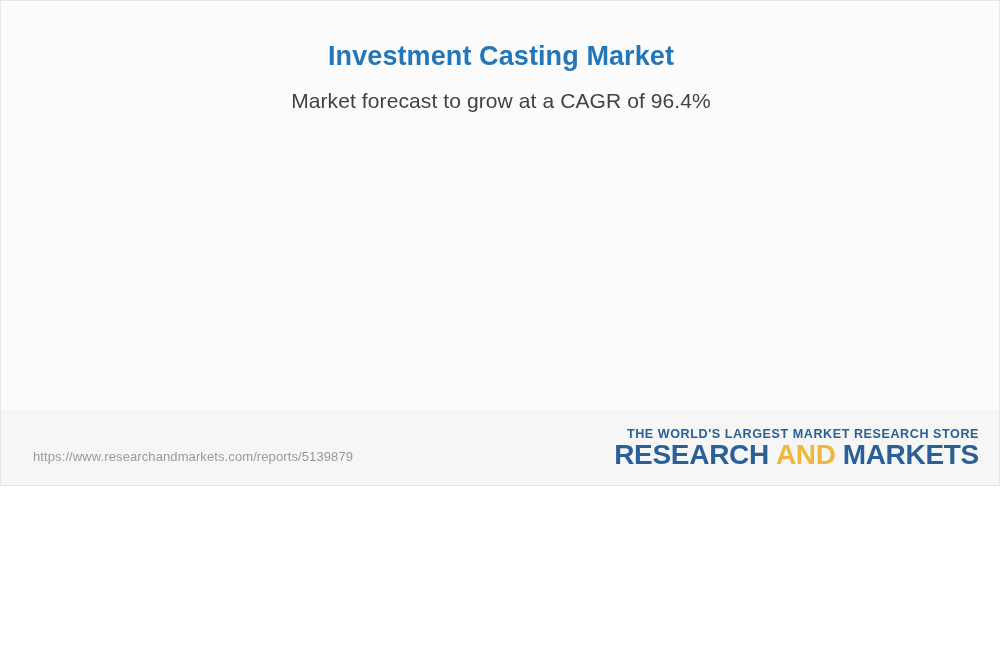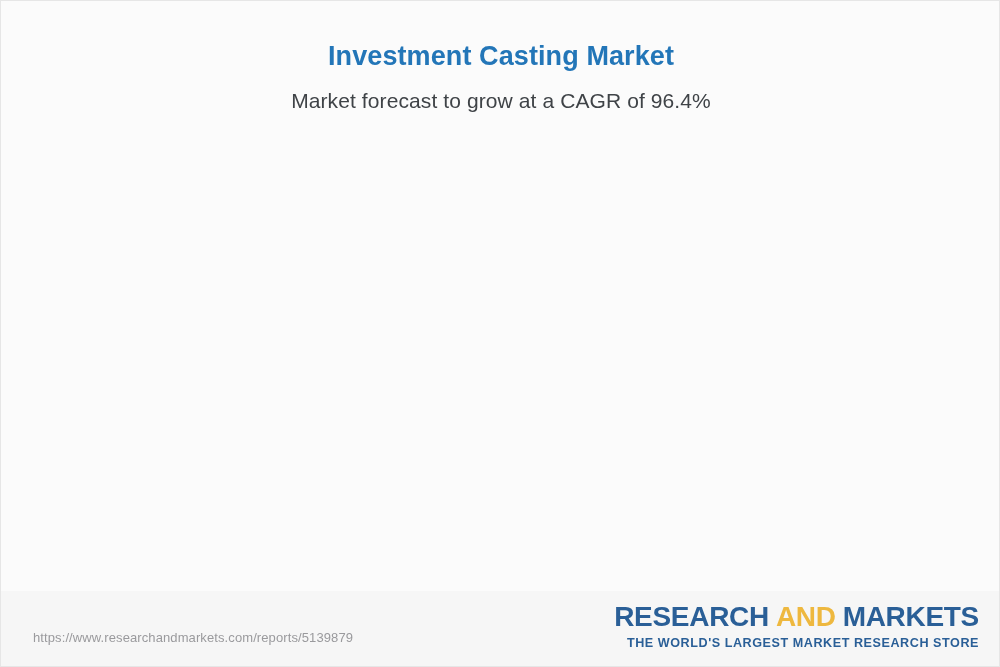--- a/index.html
+++ b/index.html
@@ -7,21 +7,21 @@
     padding: 0;
     background: #ffffff;
   }
   body {
     font-family: "Liberation Sans", sans-serif;
   }
 
   #canvas {
     position: relative;
     width: 1000px;
-    height: 667px;
+    height: 486px;
     background: #fbfbfb;
     border: 1px solid #e6e6e6;
     box-sizing: border-box;
     overflow: hidden;
   }
 
   
   #header {
     position: absolute;
     top: 0; left: 0;
@@ -142,18 +142,18 @@
       </div>
 
     </div>
 
   </div>
 
   <div id="footer">
     <div id="footer-url">https://www.researchandmarkets.com/reports/5139879</div>
 
     <div id="logo">
+      <div id="logo-tagline">THE WORLD'S LARGEST MARKET RESEARCH STORE</div>
       <div id="logo-wordmark"><span class="logo-blue">RESEARCH</span><span class="logo-gold" style="padding:0 7px;">AND</span><span class="logo-blue">MARKETS</span></div>
-      <div id="logo-tagline">THE WORLD'S LARGEST MARKET RESEARCH STORE</div>
     </div>
   </div>
 
 </div>
 
 </body></html>

